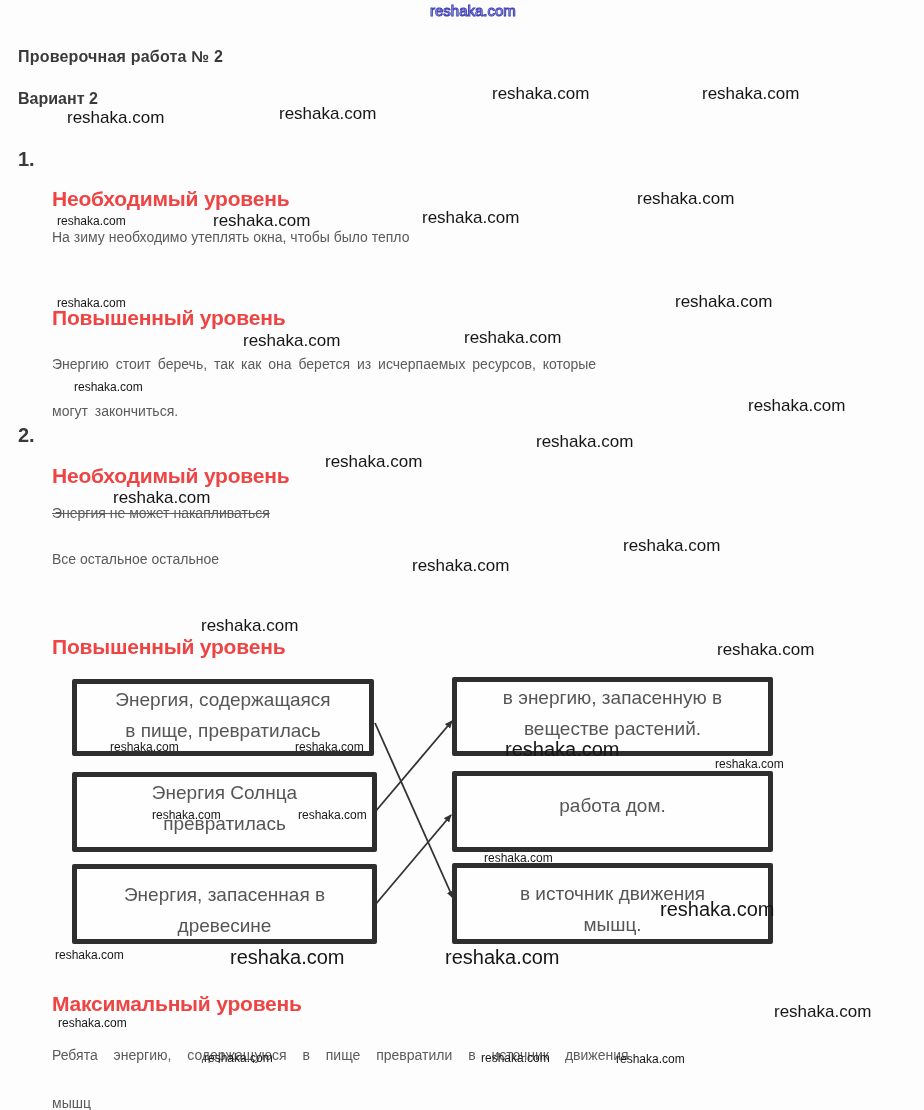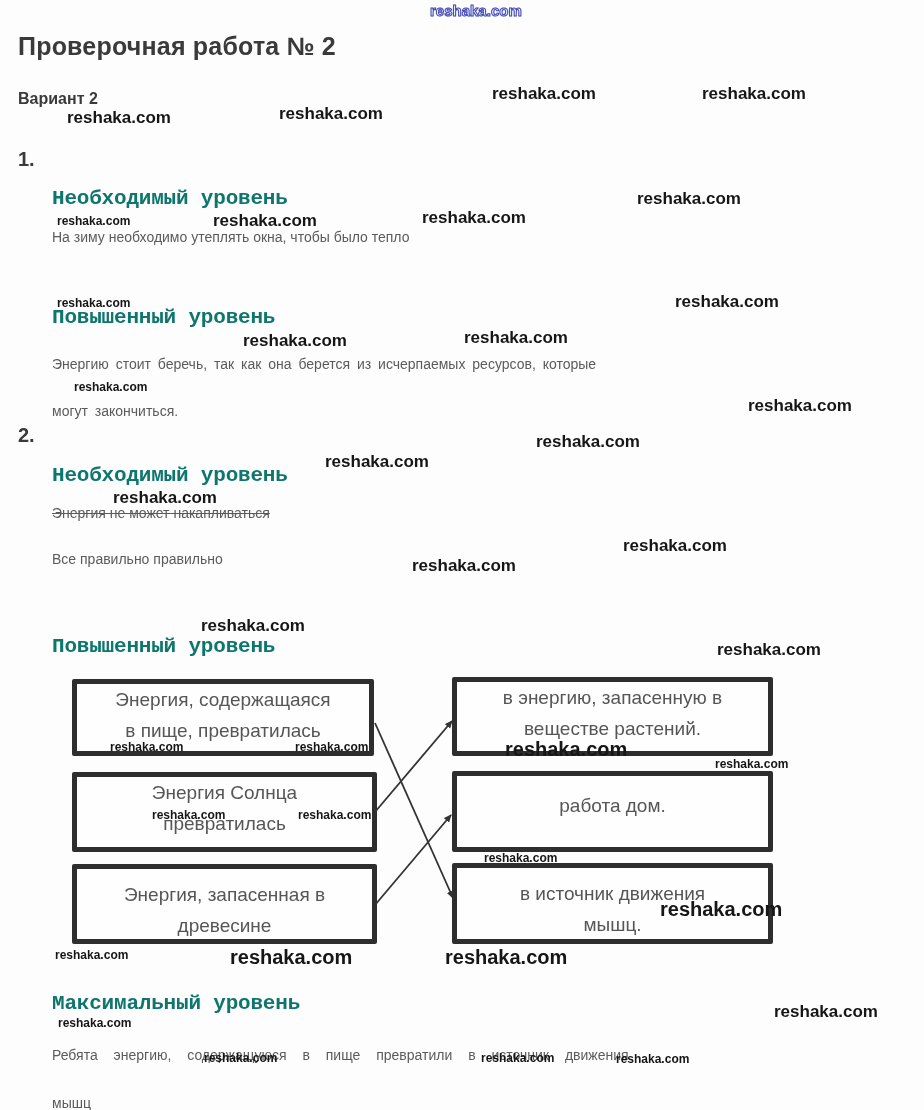--- a/index.html
+++ b/index.html
@@ -4,30 +4,30 @@
 <style>
   html,body{margin:0;padding:0;background:#ffffff;}
   #page{
     position:relative;
     width:924px;height:1110px;
     background:#fdfdfd;
     font-family:"Liberation Sans","DejaVu Sans",sans-serif;
     overflow:hidden;
   }
   .abs{position:absolute;}
-  .doc-title{font-size:25px;font-weight:bold;color:#3a3a3a;letter-spacing:.2px;}
+  .doc-title{font-size:16px;font-weight:bold;color:#3a3a3a;letter-spacing:.2px;margin-top:16px;}
   .variant{font-size:16px;font-weight:bold;color:#3a3a3a;}
   .qnum{font-size:20px;font-weight:bold;color:#3a3a3a;}
-  .heading{font-size:21px;font-weight:bold;color:#0f766e;letter-spacing:-0.2px;font-family:Liberation Mono, monospace;}
+  .heading{font-size:21px;font-weight:bold;color:#ef4444;letter-spacing:-0.2px;}
   .body-text{font-size:14px;color:#5b5b5b;}
   .para{width:815px;line-height:47px;word-spacing:3px;}
   .para-wide{width:815px;line-height:48px;word-spacing:12px;}
   .struck{text-decoration:line-through;}
   
-  .wm{position:absolute;color:#161616;font-weight:bold;white-space:nowrap;z-index:5;padding-left:17px;}
+  .wm{position:absolute;color:#161616;font-weight:normal;white-space:nowrap;z-index:5;padding-left:17px;}
   .wm.lg{font-size:17px;}
   .wm.xl{font-size:20px;}
   .wm.sm{font-size:12px;}
   .wm.cyan{
     font-size:15px;
     color:#e4fbff;
     -webkit-text-stroke:1px #4545b4;
     text-shadow:0 0 1px #4545b4;
   }
   
@@ -57,21 +57,21 @@
   <div class="abs qnum" style="left:18px;top:148px;">1.</div>
   <div class="abs heading" style="left:52px;top:187px;">Необходимый уровень</div>
   <div class="abs body-text" style="left:52px;top:229px;">На зиму необходимо утеплять окна, чтобы было тепло</div>
 
   <div class="abs heading" style="left:52px;top:306px;">Повышенный уровень</div>
   <div class="abs body-text para" style="left:52px;top:341px;">Энергию стоит беречь, так как она берется из исчерпаемых ресурсов, которые<br>могут закончиться.</div>
 
   <div class="abs qnum" style="left:18px;top:424px;">2.</div>
   <div class="abs heading" style="left:52px;top:464px;">Необходимый уровень</div>
   <div class="abs body-text struck" style="left:52px;top:505px;">Энергия не может накапливаться</div>
-  <div class="abs body-text" style="left:52px;top:551px;">Все правильно правильно</div>
+  <div class="abs body-text" style="left:52px;top:551px;">Все остальное остальное</div>
 
   <div class="abs heading" style="left:52px;top:635px;">Повышенный уровень</div>
 
   <div class="mbox" style="left:72px;top:679px;width:302px;height:77px;">Энергия, содержащаяся<br>в пище, превратилась</div>
   <div class="mbox" style="left:72px;top:772px;width:305px;height:80px;">Энергия Солнца<br>превратилась</div>
   <div class="mbox" style="left:72px;top:864px;width:305px;height:80px;padding-top:10px;">Энергия, запасенная в<br>древесине</div>
 
   <div class="mbox" style="left:452px;top:677px;width:321px;height:79px;">в энергию, запасенную в<br>веществе растений.</div>
   <div class="mbox" style="left:452px;top:771px;width:321px;height:81px;padding-top:14px;">работа дом.</div>
   <div class="mbox" style="left:452px;top:863px;width:321px;height:81px;padding-top:10px;">в источник движения<br>мышц.</div>

